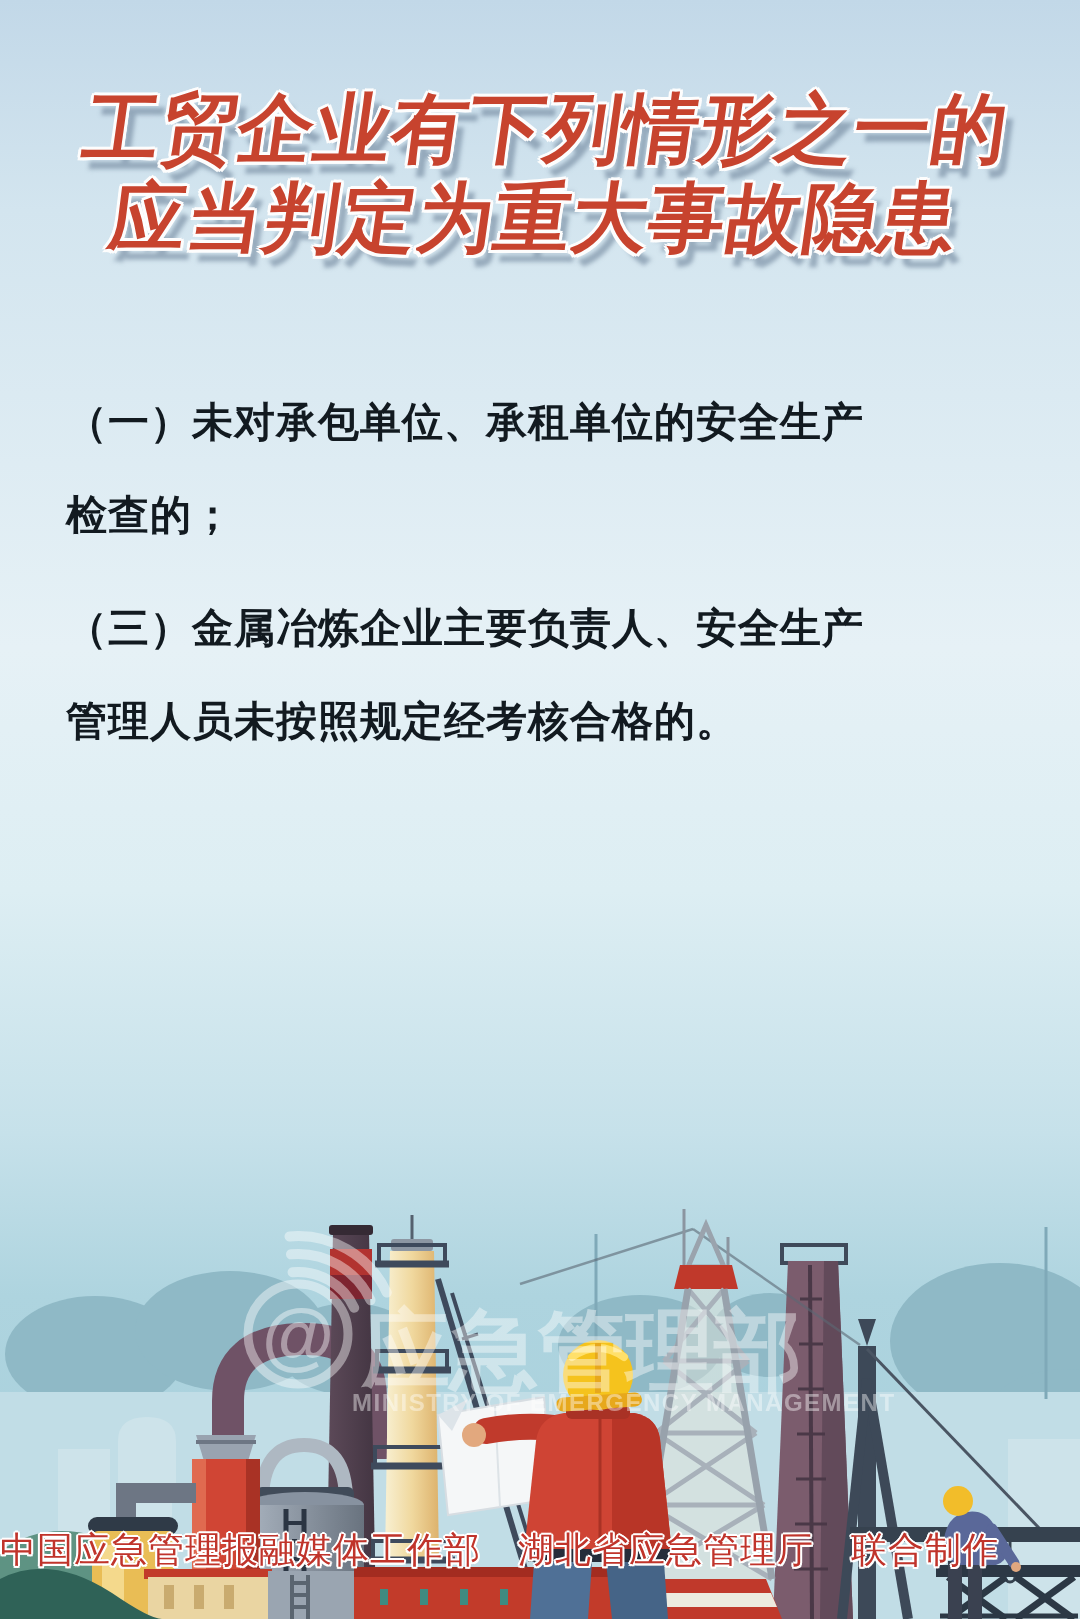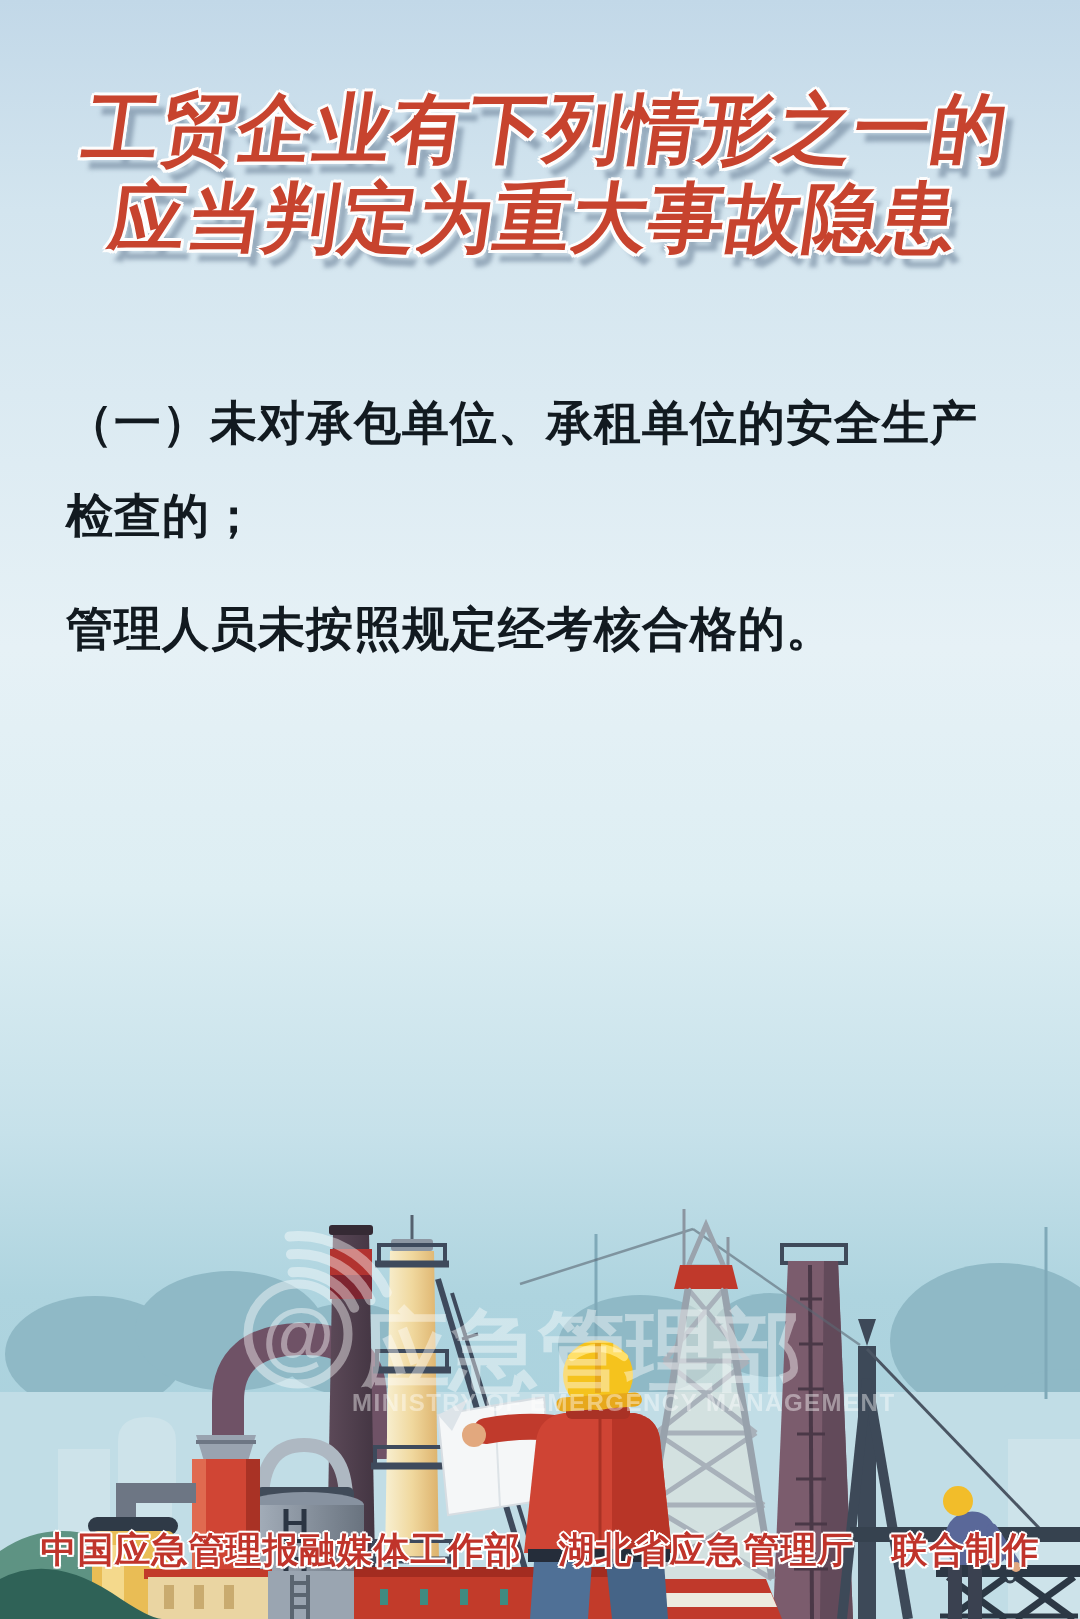--- a/index.html
+++ b/index.html
@@ -16,30 +16,30 @@
   .title-line{
     font-size:76px;line-height:89px;font-weight:900;letter-spacing:1px;
     color:#c7432e;white-space:nowrap;
     text-shadow:
       3px 0 0 #fdfdfd,-3px 0 0 #fdfdfd,0 3px 0 #fdfdfd,0 -3px 0 #fdfdfd,
       2.5px 2.5px 0 #fdfdfd,-2.5px -2.5px 0 #fdfdfd,2.5px -2.5px 0 #fdfdfd,-2.5px 2.5px 0 #fdfdfd,
       10px 12px 4px rgba(100,122,145,.55);
   }
   
   .body-block{position:absolute;left:66px;top:376px;width:960px;}
-  .hazard{margin:0 0 20px 0;font-size:47px;line-height:93px;font-weight:700;
+  .hazard{margin:0 0 20px 0;font-size:41px;line-height:93px;font-weight:700;
     color:#121a20;letter-spacing:1px;}
   .hazard span{display:block;white-space:nowrap;}
   
   .illustration{position:absolute;left:0;top:1149px;width:1080px;height:470px;}
   svg text{font-family:"Liberation Sans",sans-serif;}
   
   .credit-line{
-    position:absolute;top:1526px;left:0;width:100%;text-align:center;
-    font-size:36px;font-weight:700;letter-spacing:1px;color:#c0342b;white-space:nowrap;
+    position:absolute;top:1526px;left:0;width:100%;
+    font-size:36px;font-weight:400;letter-spacing:1px;color:#c0342b;white-space:nowrap;
     text-shadow:
       2px 0 0 #fff,-2px 0 0 #fff,0 2px 0 #fff,0 -2px 0 #fff,
       1.5px 1.5px 0 #fff,-1.5px -1.5px 0 #fff,1.5px -1.5px 0 #fff,-1.5px 1.5px 0 #fff;
   }
 </style>
 </head>
 <body>
 
 <div class="poster">
 
@@ -47,20 +47,21 @@
     <div class="title-line">工贸企业有下列情形之一的</div>
     <div class="title-line">应当判定为重大事故隐患</div>
   </div>
 
   <div class="body-block">
     <p class="hazard">
       <span>（一）未对承包单位、承租单位的安全生产</span>
       <span>检查的；</span>
     </p>
     <p class="hazard">
+      <span>（三）金属冶炼企业主要负责人、安全生产</span>
       <span>管理人员未按照规定经考核合格的。</span>
     </p>
   </div>
 
   <svg class="illustration" viewBox="0 0 1080 470">
     <defs>
       <linearGradient id="colGrad" x1="0" y1="0" x2="1" y2="0">
         <stop offset="0" stop-color="#f8f0d2"></stop>
           <stop offset=".5" stop-color="#f0d89e"></stop>
           <stop offset="1" stop-color="#ddb26c"></stop>

